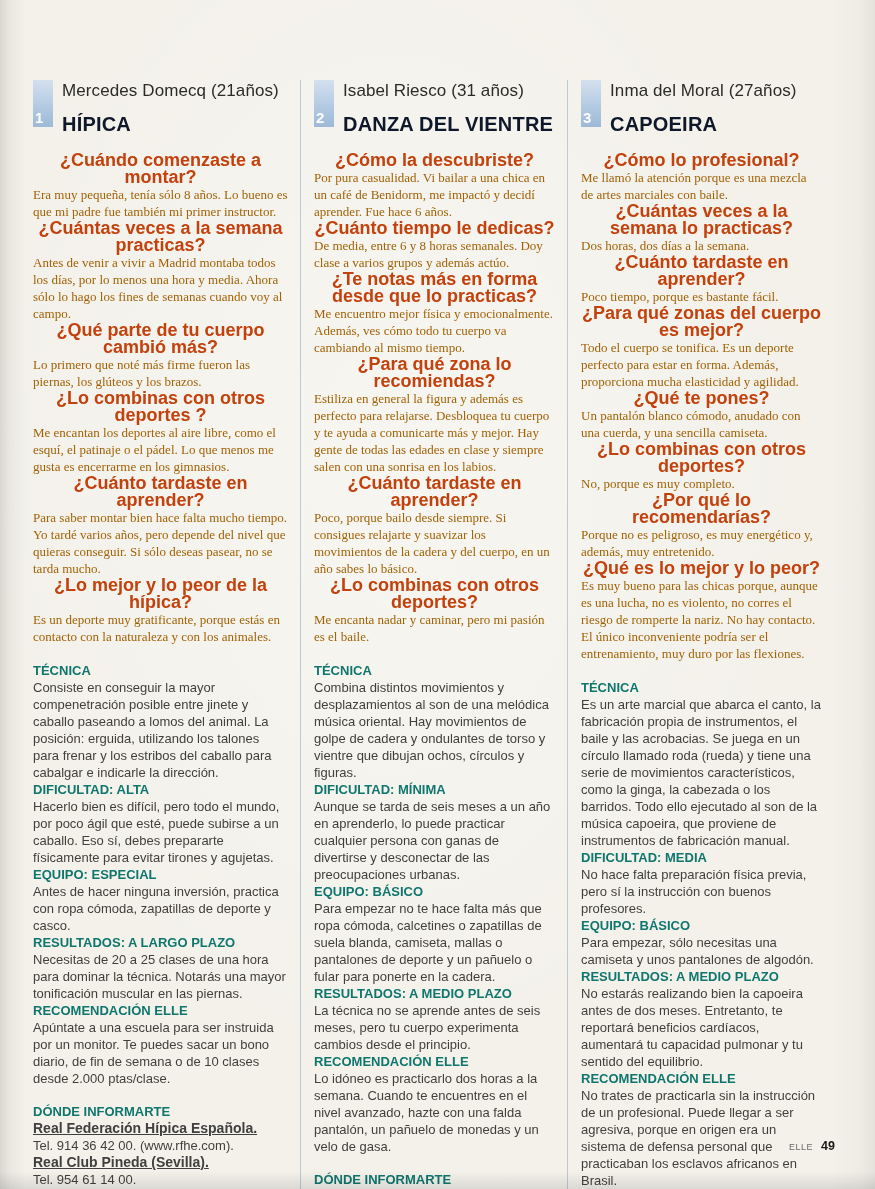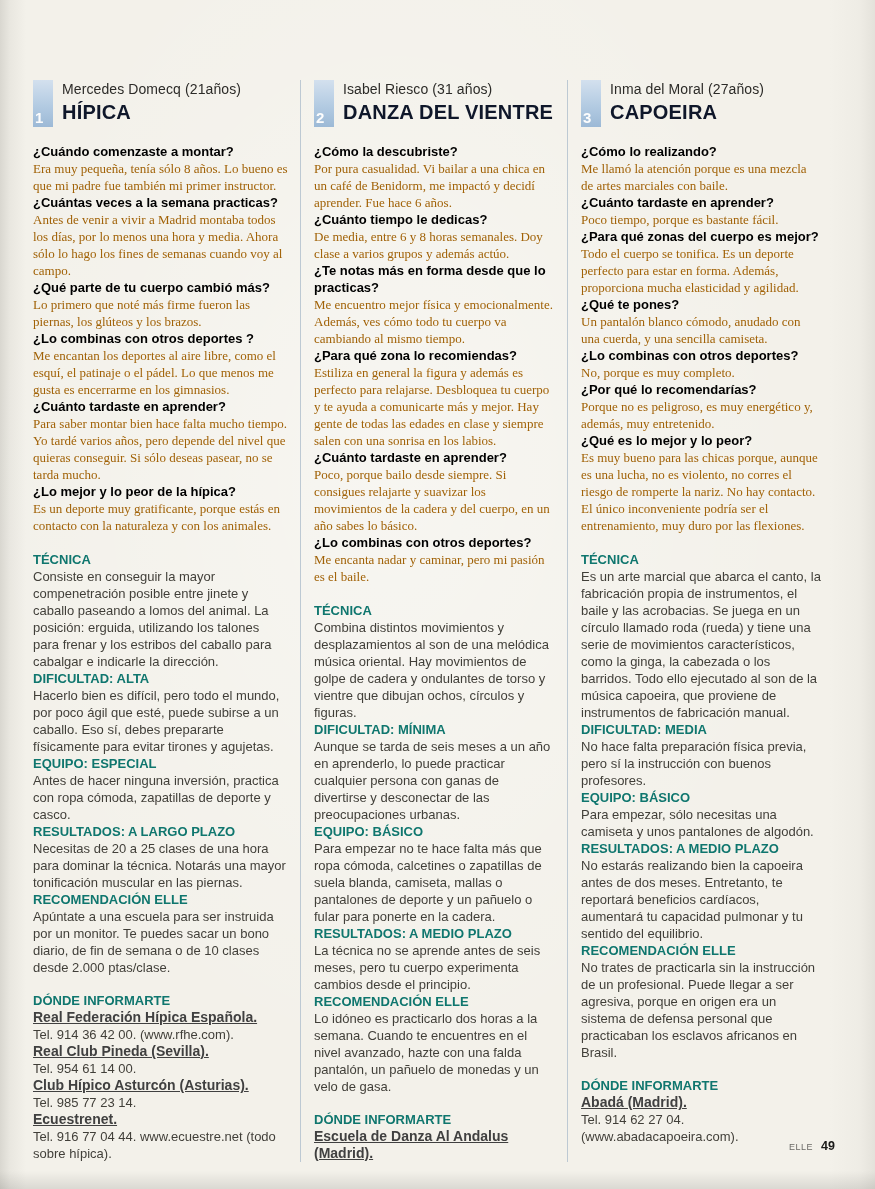--- a/index.html
+++ b/index.html
@@ -22,24 +22,24 @@
   .col{padding-right:12px;}
   .col + .col{border-left:1px solid #bdc9d3;padding-left:13px;}
   .col-head{display:flex;align-items:flex-start;gap:9px;margin-bottom:16px;}
   .badge{
     width:20px;height:47px;flex:0 0 20px;
     background:linear-gradient(180deg,#d3e0ee 0%,#b3cbe2 55%,#9cb9d6 100%);
     display:flex;align-items:flex-end;
   }
   .badge-num{color:#fdfdfd;font-weight:bold;font-size:15px;line-height:15px;padding:0 0 2px 2px;}
   .head-text{padding-top:1px;}
-  .person{font-size:14px;color:#2c2b28;letter-spacing:.1px;margin-bottom:4px;}
+  .person{font-size:17px;color:#2c2b28;letter-spacing:.1px;margin-bottom:12px;}
   .title{font-size:20px;font-weight:bold;color:#0f172a;letter-spacing:.2px;}
   .qa-list,.sections,.directory{font-size:13px;line-height:17px;color:#413f39;}
-  .q{font-weight:bold;font-size:13px;color:#000000;}
+  .q{font-weight:bold;font-size:18px;color:#c2410c;text-align:center;}
   .a{color:#a16207;font-family:Liberation Serif, serif;}
   .sections{margin-top:17px;}
   .sec-h,.dir-header{font-weight:bold;color:#0f766e;font-size:13px;line-height:17px;}
   .dir-header{margin-top:16px;}
   .dir-name{font-weight:bold;color:#404040;font-size:14px;line-height:17px;text-decoration:underline;}
   .dir-contact{color:#413f39;}
   .footer{position:absolute;right:40px;bottom:36px;display:flex;align-items:baseline;gap:8px;}
   .f-brand{font-size:9px;color:#6b6a66;letter-spacing:.5px;}
   .f-page{font-size:12.5px;font-weight:bold;color:#1a1a18;}
 </style>
@@ -222,24 +222,28 @@
       <div class="badge">
         <span class="badge-num">3</span>
       </div>
       <div class="head-text">
         <div class="person">Inma del Moral (27años)</div>
         <div class="title">CAPOEIRA</div>
       </div>
     </header>
     <div class="qa-list">
   <div class="qa-item">
-    <div class="q">¿Cómo lo realizando?</div>
+    <div class="q">¿Cómo lo profesional?</div>
     <div class="a">Me llamó la atención porque es una mezcla de artes marciales con baile.</div>
   </div>
 
+  <div class="qa-item">
+    <div class="q">¿Cuántas veces a la semana lo practicas?</div>
+    <div class="a">Dos horas, dos días a la semana.</div>
+  </div>
 
   <div class="qa-item">
     <div class="q">¿Cuánto tardaste en aprender?</div>
     <div class="a">Poco tiempo, porque es bastante fácil.</div>
   </div>
 
   <div class="qa-item">
     <div class="q">¿Para qué zonas del cuerpo es mejor?</div>
     <div class="a">Todo el cuerpo se tonifica. Es un deporte perfecto para estar en forma. Además, proporciona mucha elasticidad y agilidad.</div>
   </div>

